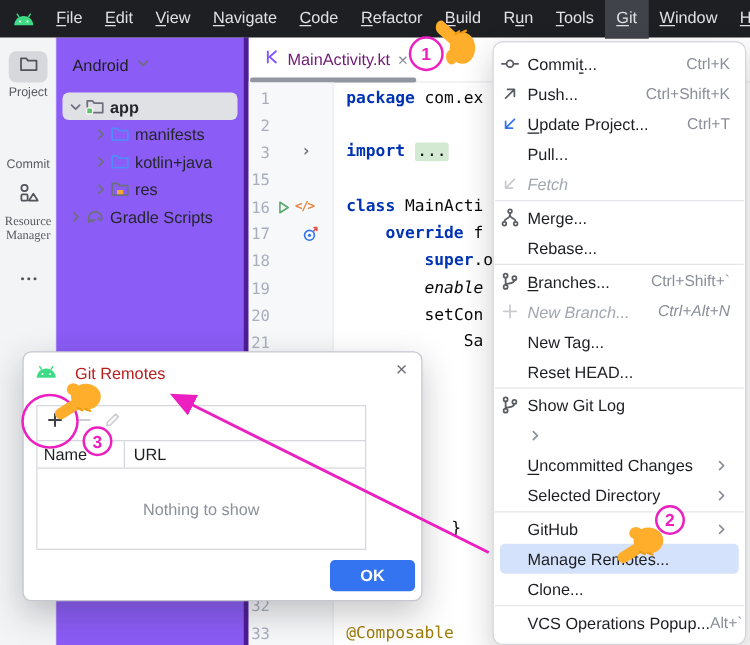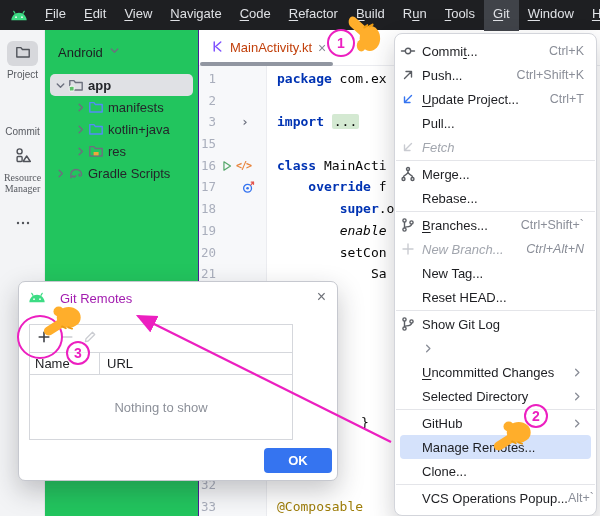--- a/index.html
+++ b/index.html
@@ -13,38 +13,38 @@
   .mb-item u{text-decoration-thickness:1px;text-underline-offset:2px;}
   .mb-item.active{background:#404349;}
   
   .toolstrip{position:absolute;left:0;top:30px;width:45px;height:486px;background:#F3F4F6;
              border-right:1px solid #E7E8EB;box-sizing:border-box;z-index:1;}
   .sb{position:absolute;left:0;width:45px;text-align:center;}
   .sb .pill{width:31px;height:25px;margin:0 auto;border-radius:6px;display:flex;align-items:center;justify-content:center;}
   .sb .pill.sel{background:#D7D8DC;}
   .sb .lbl{font-size:10px;color:#575A60;line-height:11px;margin-top:3px;}
   
-  .panel{position:absolute;left:45px;top:30px;width:154px;height:486px;background:#22c55e;
-         border-right:1px solid #4c1d95;box-sizing:border-box;z-index:1;}
+  .panel{position:absolute;left:45px;top:30px;width:154px;height:486px;background:#8b5cf6;
+         border-right:4px solid #4c1d95;box-sizing:border-box;z-index:1;}
   .panel-head{position:absolute;left:13px;top:14px;display:flex;align-items:center;gap:5px;
               font-size:13px;color:#1D1E22;}
   .tree{position:absolute;left:0;top:44px;right:0;}
   .trow{height:22px;display:flex;align-items:center;margin:0 5px;border-radius:5px;
         font-size:13px;color:#24262B;cursor:default;}
   .trow.sel{background:#E0E1E5;}
   .trow.b{font-weight:bold;}
   .trow .chv{width:14px;display:flex;justify-content:center;flex:none;}
   .trow .tic{width:17px;display:flex;justify-content:center;flex:none;margin-right:4px;}
   .lv1{padding-left:3px;} .lv2{padding-left:23px;}
   
   .editor{position:absolute;left:199px;top:30px;right:0;bottom:0;background:#fff;z-index:1;}
   .tabbar{height:36px;border-bottom:1px solid #EBECF0;display:flex;align-items:center;
           padding-left:4px;box-sizing:border-box;position:relative;}
   .tab{display:flex;align-items:center;gap:6px;padding:0 8px;height:36px;}
-  .tab-label{font-size:13px;color:#c2410c;}
+  .tab-label{font-size:13px;color:#701a75;}
   .tab-close{color:#878B93;font-size:14px;line-height:14px;}
   .tab-underline{position:absolute;left:1px;top:32px;width:133px;height:3.5px;background:#9196A1;border-radius:2px;}
   .gutterbg{position:absolute;left:0;top:36px;width:68px;bottom:0;background:#F7F8FA;
             border-right:1px solid #EBECF0;box-sizing:border-box;}
   .code{position:absolute;left:0;right:0;font-family:"DejaVu Sans Mono",monospace;font-size:13px;}
   .code-top{top:38px;} .code-bottom{top:444px;}
   .crow{height:21.7px;line-height:21.7px;display:flex;align-items:center;}
   .ln{width:17px;flex:none;text-align:right;color:#A9AEBC;font-size:12.5px;}
   .gic{width:51px;flex:none;display:flex;align-items:center;gap:2px;padding-left:4px;box-sizing:border-box;}
   .gic .solo{margin-left:21px;}
@@ -55,21 +55,21 @@
   .ann{color:#9E7D08;}
   .foldico{color:#6C707E;font-weight:bold;font-size:13px;}
   .tagico{color:#E8833A;font-weight:bold;font-size:10px;letter-spacing:-1px;}
   .brace{position:absolute;left:162px;top:385px;font-family:"DejaVu Sans Mono",monospace;
          font-size:13px;color:#070707;}
   
   .dialog{position:absolute;left:18px;top:281px;width:320px;height:200px;background:#fff;
           border:1px solid #C6C8CF;border-radius:7px;box-sizing:border-box;z-index:30;
           box-shadow:0 10px 26px rgba(30,32,40,.25);}
   .dtitle{position:absolute;left:9px;top:9px;display:flex;align-items:center;gap:14px;}
-  .dtitle span{font-size:13px;color:#a21caf;}
+  .dtitle span{font-size:13px;color:#b91c1c;}
   .dclose{position:absolute;right:11px;top:6px;color:#6E7178;font-size:16px;cursor:default;}
   .dtable{position:absolute;left:10px;top:42px;width:264px;border:1px solid #D5D7DC;box-sizing:border-box;}
   .dtoolbar{height:27px;display:flex;align-items:center;gap:9px;padding-left:7px;
             border-bottom:1px solid #D5D7DC;}
   .dheader{height:21px;display:flex;align-items:center;border-bottom:1px solid #D5D7DC;
            font-size:13px;color:#1D1E22;}
   .dh-name{width:69px;padding-left:5px;box-sizing:border-box;}
   .dh-url{flex:1;padding-left:7px;border-left:1px solid #D5D7DC;height:100%;display:flex;align-items:center;box-sizing:border-box;}
   .dempty{height:64px;display:flex;align-items:center;justify-content:center;
           color:#8C9099;font-size:13px;}

